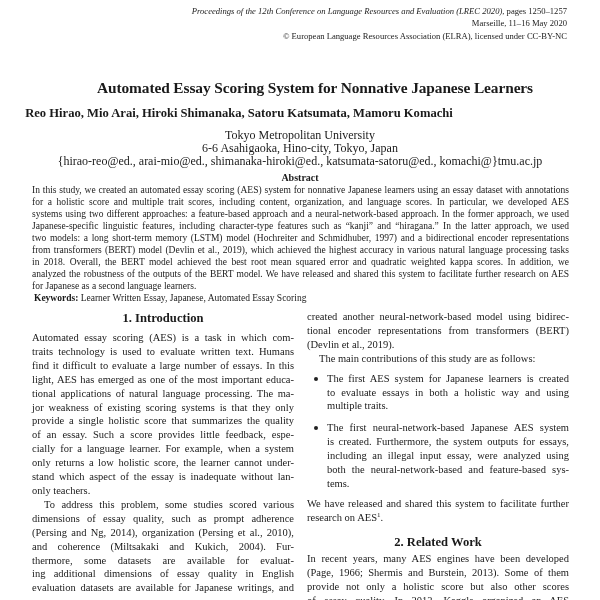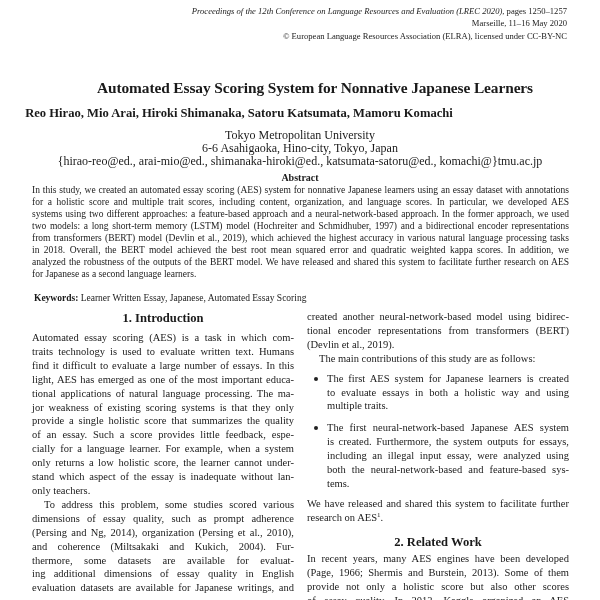--- a/index.html
+++ b/index.html
@@ -69,20 +69,21 @@
   <div>Tokyo Metropolitan University</div>
   <div>6-6 Asahigaoka, Hino-city, Tokyo, Japan</div>
   <div>{hirao-reo@ed., arai-mio@ed., shimanaka-hiroki@ed., katsumata-satoru@ed., komachi@}tmu.ac.jp</div>
 </div>
 
 <div class="abstract-head">Abstract</div>
 <div class="abstract-body">
   <span class="line">In this study, we created an automated essay scoring (AES) system for nonnative Japanese learners using an essay dataset with annotations</span>
   <span class="line">for a holistic score and multiple trait scores, including content, organization, and language scores. In particular, we developed AES</span>
   <span class="line">systems using two different approaches: a feature-based approach and a neural-network-based approach. In the former approach, we used</span>
+  <span class="line">Japanese-specific linguistic features, including character-type features such as “kanji” and “hiragana.” In the latter approach, we used</span>
   <span class="line">two models: a long short-term memory (LSTM) model (Hochreiter and Schmidhuber, 1997) and a bidirectional encoder representations</span>
   <span class="line">from transformers (BERT) model (Devlin et al., 2019), which achieved the highest accuracy in various natural language processing tasks</span>
   <span class="line">in 2018. Overall, the BERT model achieved the best root mean squared error and quadratic weighted kappa scores. In addition, we</span>
   <span class="line">analyzed the robustness of the outputs of the BERT model. We have released and shared this system to facilitate further research on AES</span>
   <span class="line last">for Japanese as a second language learners.</span>
 </div>
 <div class="keywords"><b>Keywords:</b><span> Learner Written Essay, Japanese, Automated Essay Scoring</span></div>
 
 <div class="section-head" style="left:32px; width:262px; top:311px;">1.   Introduction</div>
 

